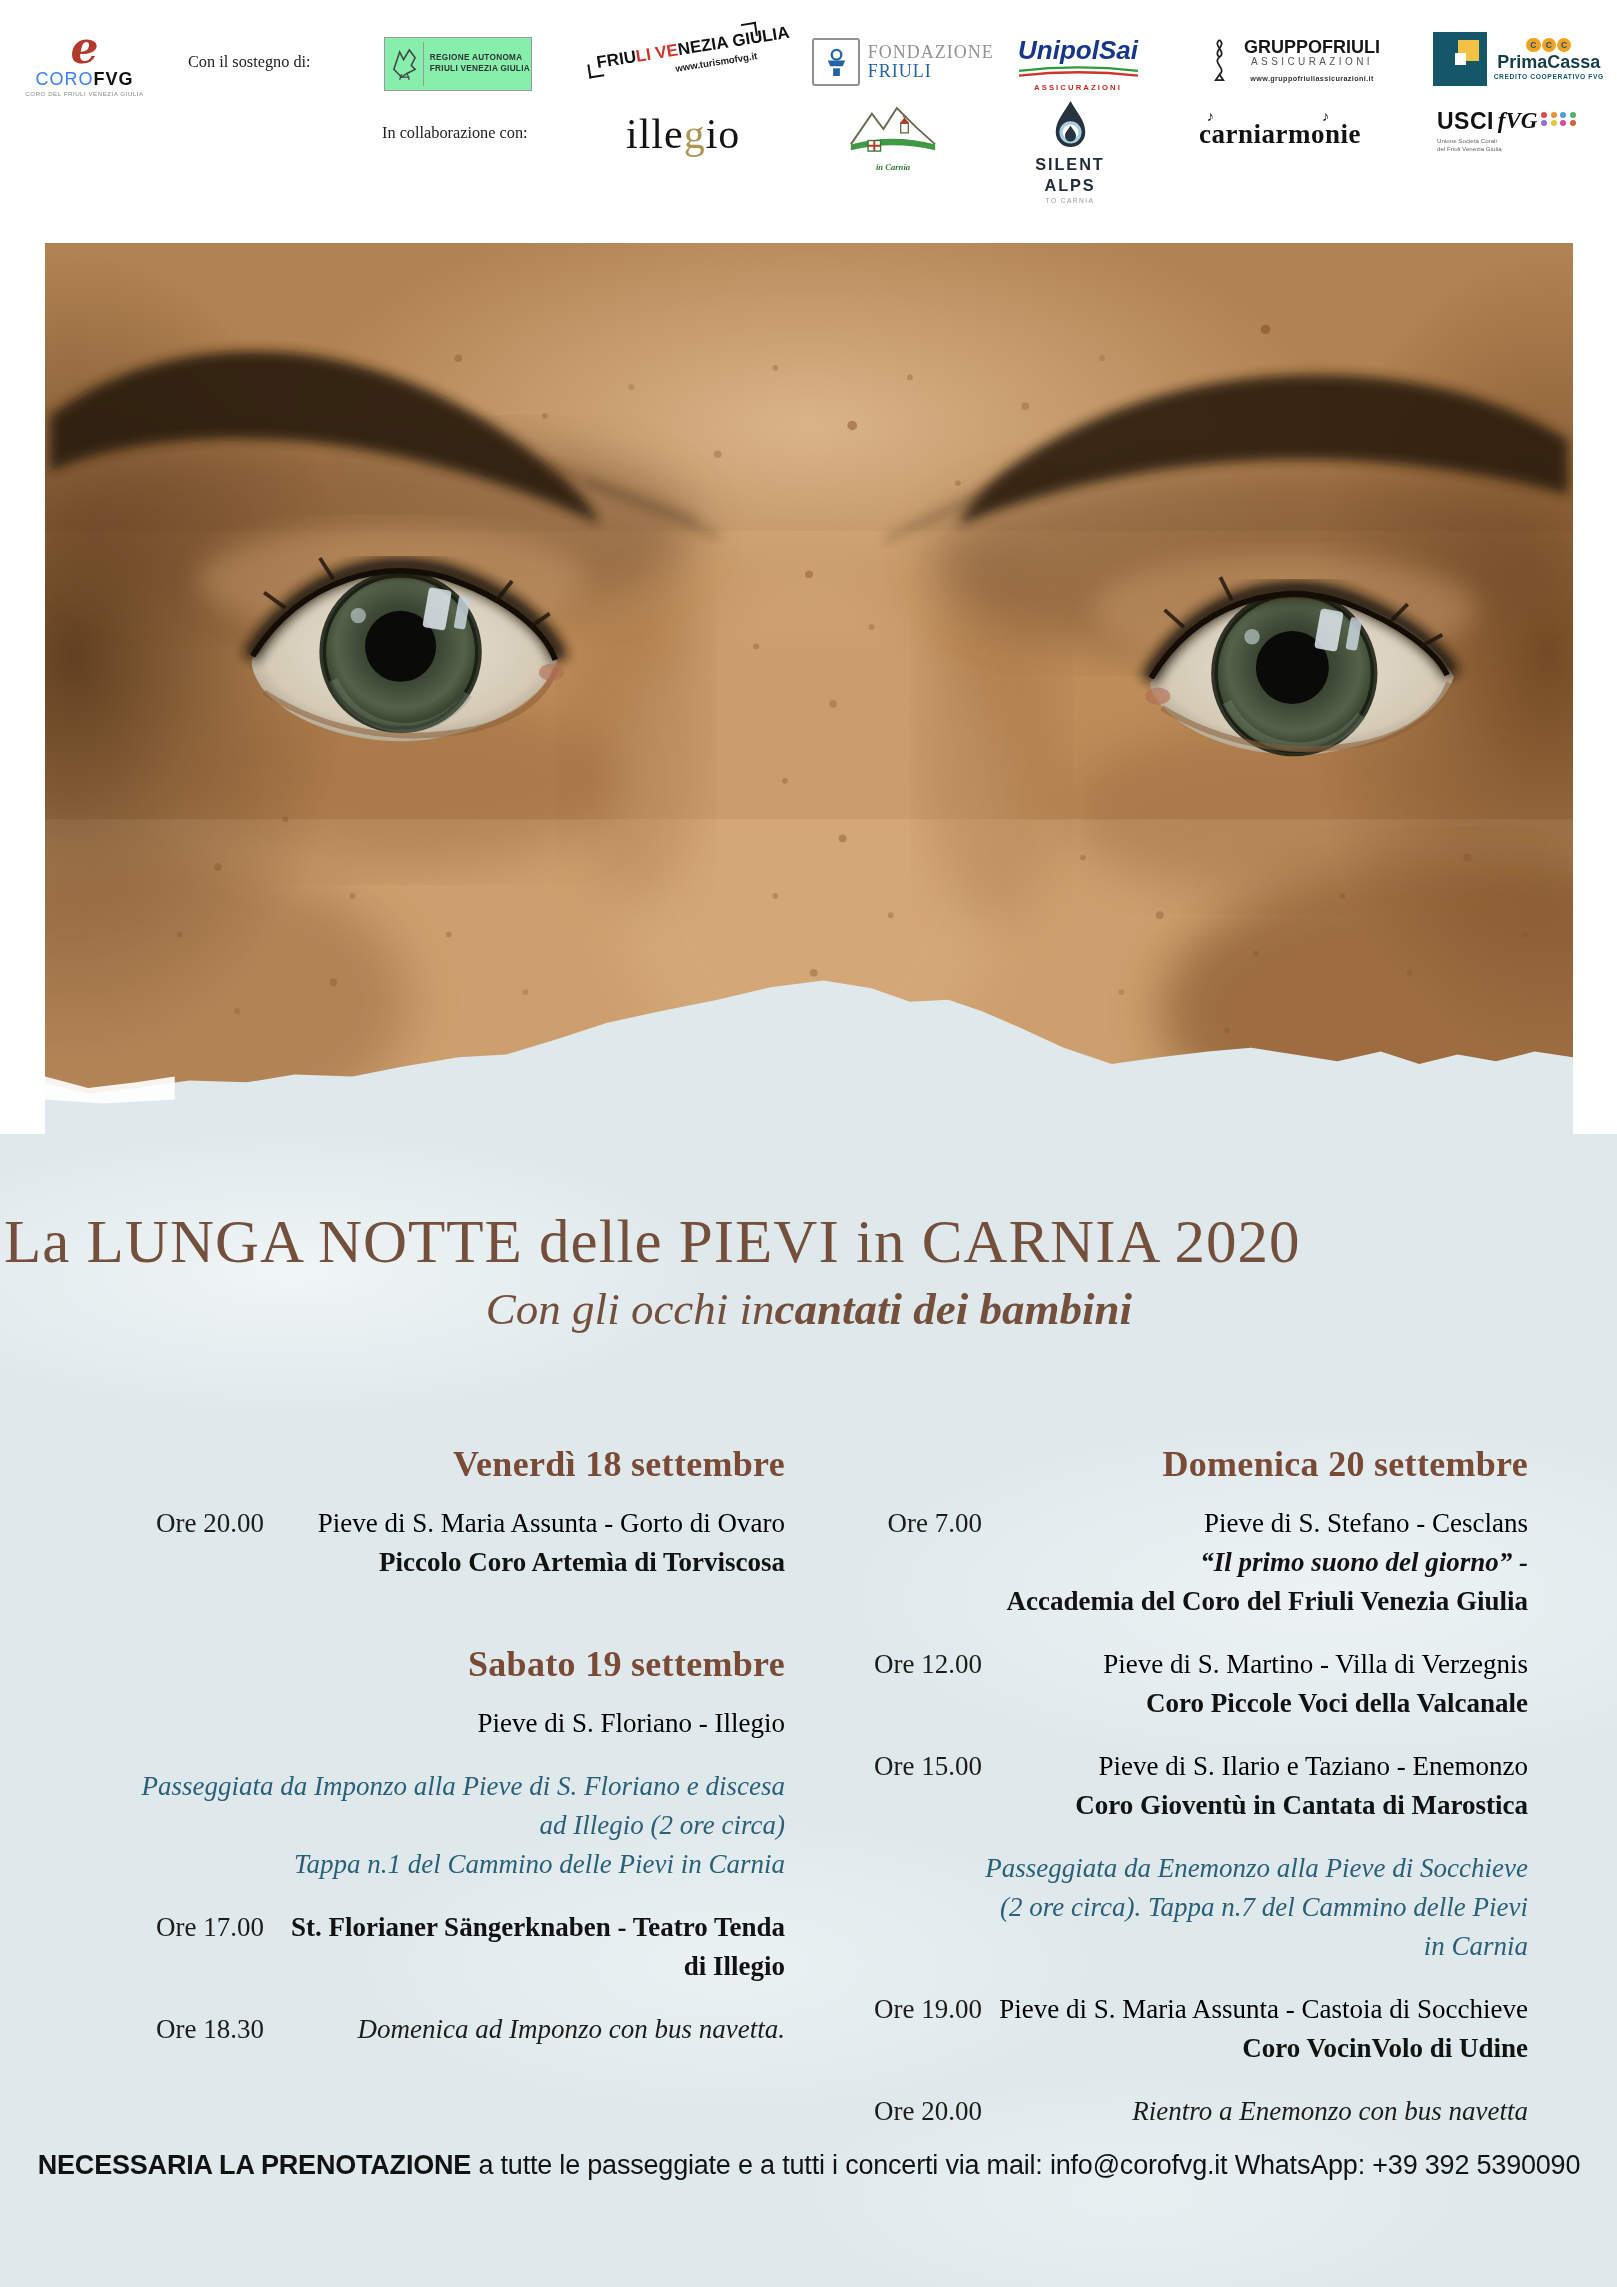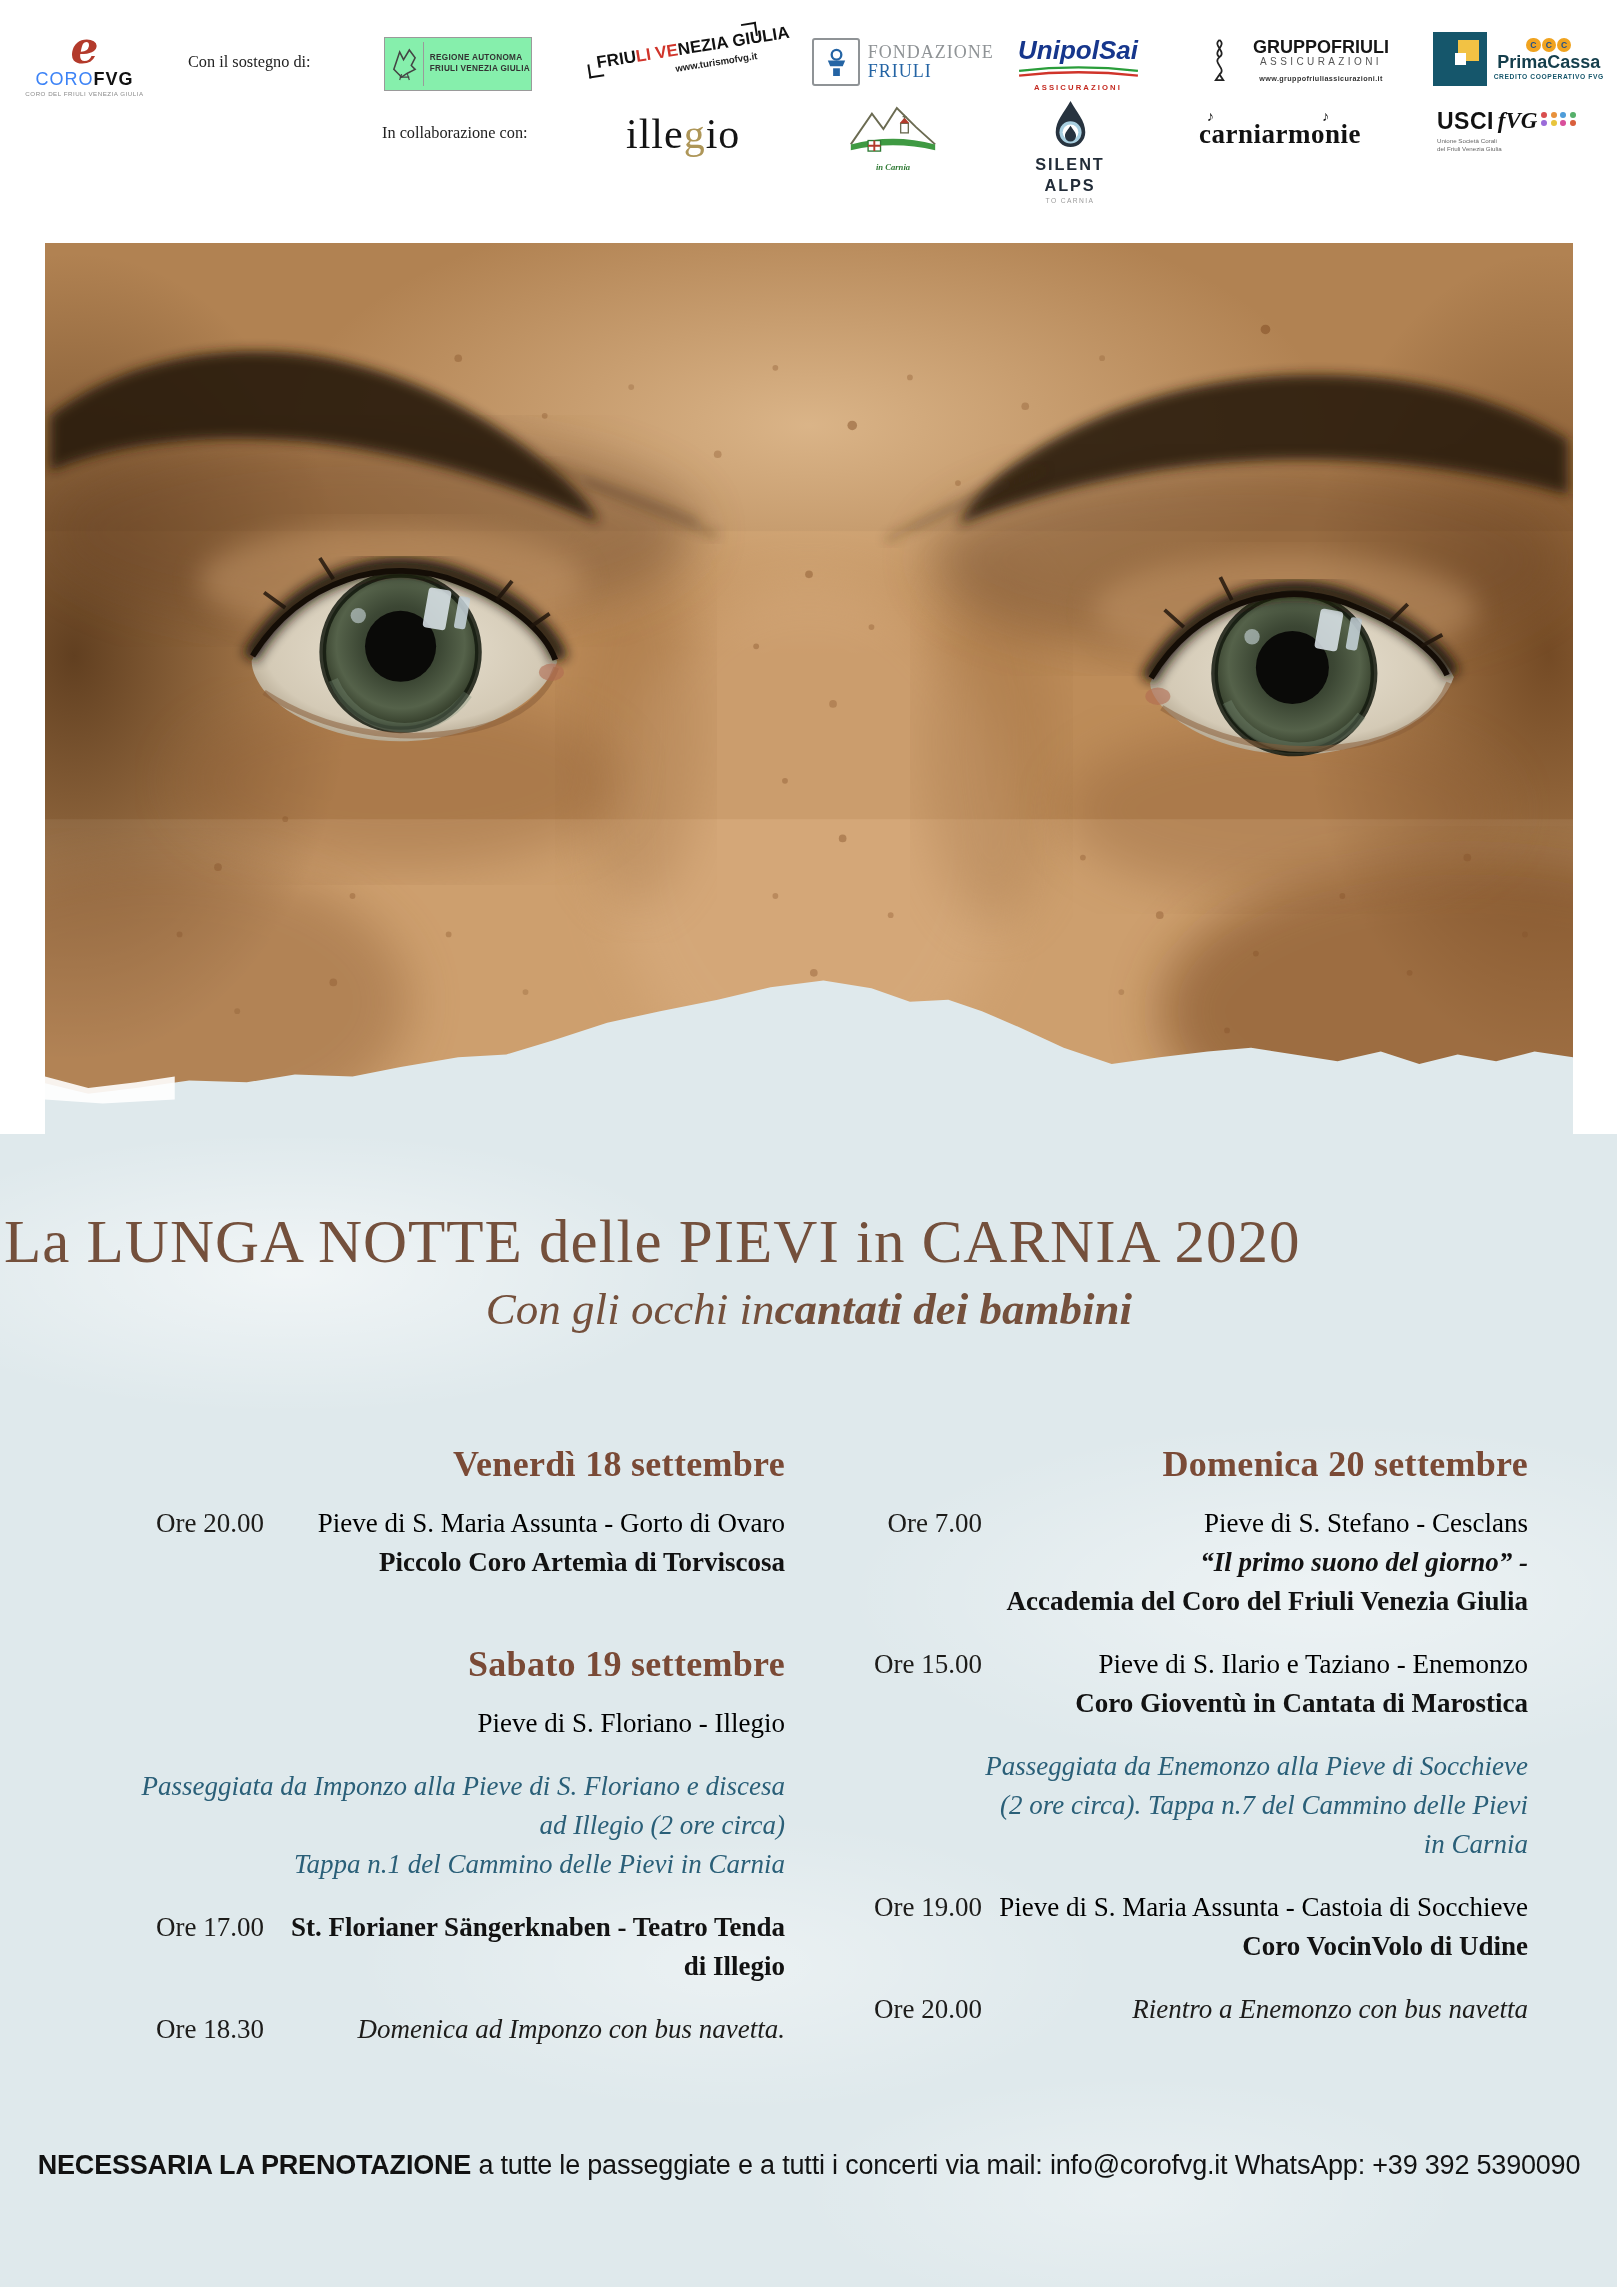--- a/index.html
+++ b/index.html
@@ -36,21 +36,21 @@
 
   .fondazione{left:812px;top:38px;display:flex;align-items:center;gap:7.7px;}
   .fondazione .ic{width:44px;height:44px;border:2.9px solid #8f9396;border-radius:2.9px;display:flex;align-items:center;justify-content:center;flex:none;}
   .fondazione .l1{font-size:18px;color:#8f9396;letter-spacing:1px;line-height:19px;}
   .fondazione .l2{font-size:18px;color:#2464a4;letter-spacing:1px;line-height:19px;}
 
   .unipol{left:1011px;top:38px;width:134px;text-align:center;}
   .unipol .nm{font-family:"Liberation Sans",sans-serif;font-weight:700;font-style:italic;font-size:26px;color:#16368c;line-height:25px;}
   .unipol .sub{font-family:"Liberation Sans",sans-serif;font-size:7.7px;font-weight:700;color:#c42a21;letter-spacing:2.1px;margin-top:1.9px;}
 
-  .gruppo{left:1207px;top:38px;display:flex;gap:21px;align-items:flex-start;}
+  .gruppo{left:1207px;top:38px;display:flex;gap:12px;align-items:flex-start;}
   .gruppo .txt{text-align:center;}
   .gruppo .nm{font-family:"Liberation Sans",sans-serif;font-weight:900;font-size:18px;color:#161616;line-height:18px;}
   .gruppo .sub{font-family:"Liberation Sans",sans-serif;font-size:10px;color:#555;letter-spacing:3.4px;line-height:12.5px;}
   .gruppo .url{font-family:"Liberation Sans",sans-serif;font-size:7.2px;font-weight:700;color:#333;margin-top:5.8px;letter-spacing:0.4px;}
 
   .prima{left:1433px;top:32px;display:flex;gap:6.7px;align-items:center;}
   .prima .sq{width:54px;height:54px;background:#15566b;position:relative;flex:none;}
   .prima .sq .y{position:absolute;right:7.7px;top:7.7px;width:21px;height:21px;background:#f2c244;}
   .prima .sq .w{position:absolute;right:21px;top:21px;width:11.5px;height:11.5px;background:#fff;}
   .prima .txt{text-align:center;}
@@ -458,20 +458,27 @@
         <h3 class="day-title">Domenica 20 settembre</h3>
         <div class="event">
           <div class="time">Ore 7.00</div>
           <div class="desc">
             <div class="line regular">Pieve di S. Stefano - Cesclans</div>
             <div class="line bolditalic">“Il primo suono del giorno” -</div>
             <div class="line bold">Accademia del Coro del Friuli Venezia Giulia</div>
           </div>
         </div>
         <div class="event">
+          <div class="time">Ore 12.00</div>
+          <div class="desc">
+            <div class="line regular">Pieve di S. Martino - Villa di Verzegnis</div>
+            <div class="line bold">Coro Piccole Voci della Valcanale</div>
+          </div>
+        </div>
+        <div class="event">
           <div class="time">Ore 15.00</div>
           <div class="desc">
             <div class="line regular">Pieve di S. Ilario e Taziano - Enemonzo</div>
             <div class="line bold">Coro Gioventù in Cantata di Marostica</div>
           </div>
         </div>
         <div class="event">
           <div class="time"></div>
           <div class="desc">
             <div class="line walk">Passeggiata da Enemonzo alla Pieve di Socchieve (2 ore circa). Tappa n.7 del Cammino delle Pievi in Carnia</div>

